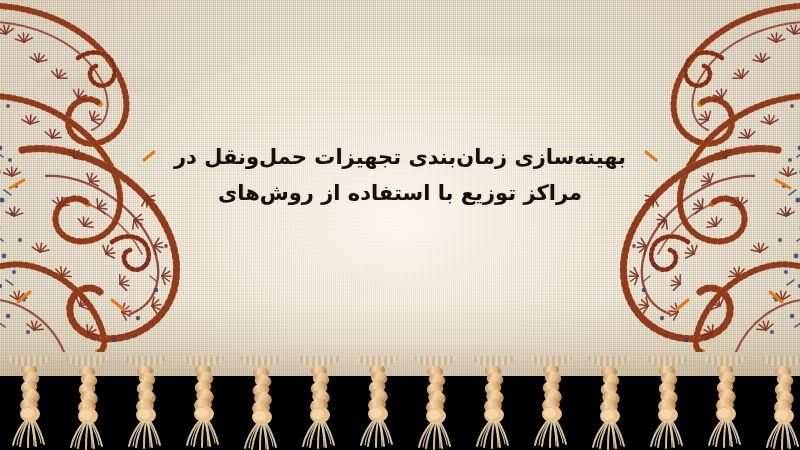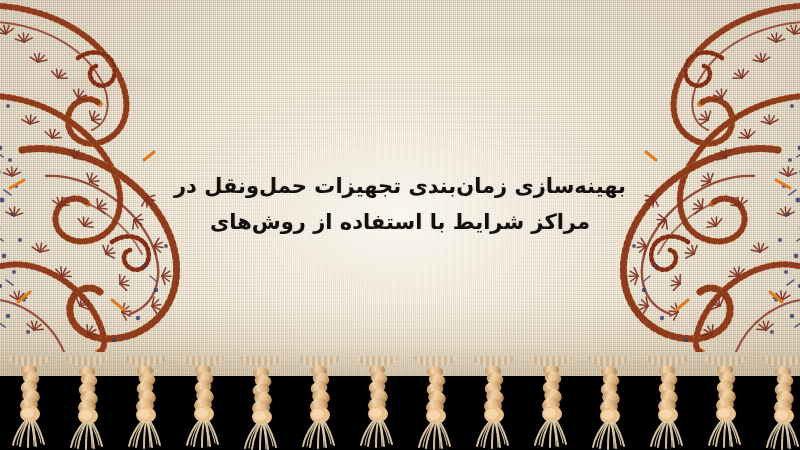--- a/index.html
+++ b/index.html
@@ -87,21 +87,21 @@
   
   .orn{position:absolute;top:0;width:300px;height:352px;pointer-events:none;}
   .orn-left{left:-6px;}
   .orn-right{right:-6px;transform:scaleX(-1);}
 
   
   .fringe{position:absolute;left:0;top:366px;width:800px;height:84px;pointer-events:none;}
 
   
   .title-block{
-    position:absolute;left:0;top:168px;width:800px;
+    position:absolute;left:0;top:139px;width:800px;
     text-align:center;
     direction:rtl;
   }
   .title-line{
     display:block;
     font-size:21px;
     line-height:36px;
     font-weight:700;
     color:#140f0c;
     letter-spacing:0;
@@ -407,16 +407,16 @@
     <g>
         <use href="#tassel" x="725" y="0"></use>
       </g>
     <g>
         <use href="#tassel" x="783" y="2"></use>
       </g>
   </svg>
 
   <div class="title-block">
     <span class="title-line">بهینه‌سازی زمان‌بندی تجهیزات حمل‌ونقل در</span>
-    <span class="title-line">مراکز شرایط با استفاده از روش‌های</span>
+    <span class="title-line">مراکز توزیع با استفاده از روش‌های</span>
   </div>
 
 </div>
 
 </body></html>

